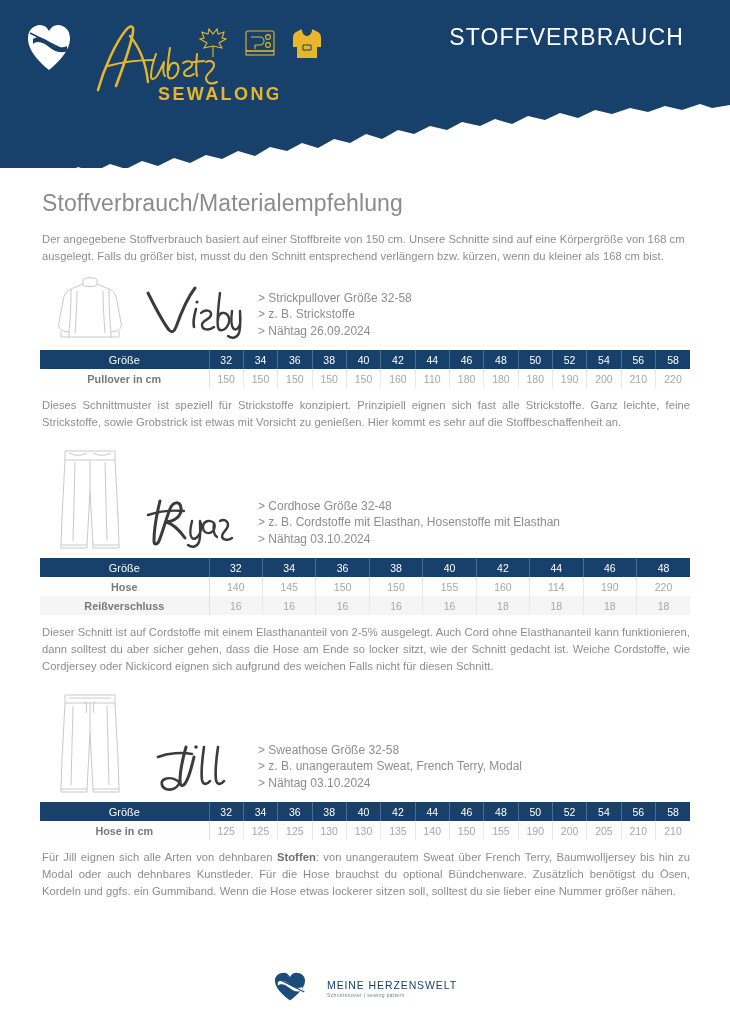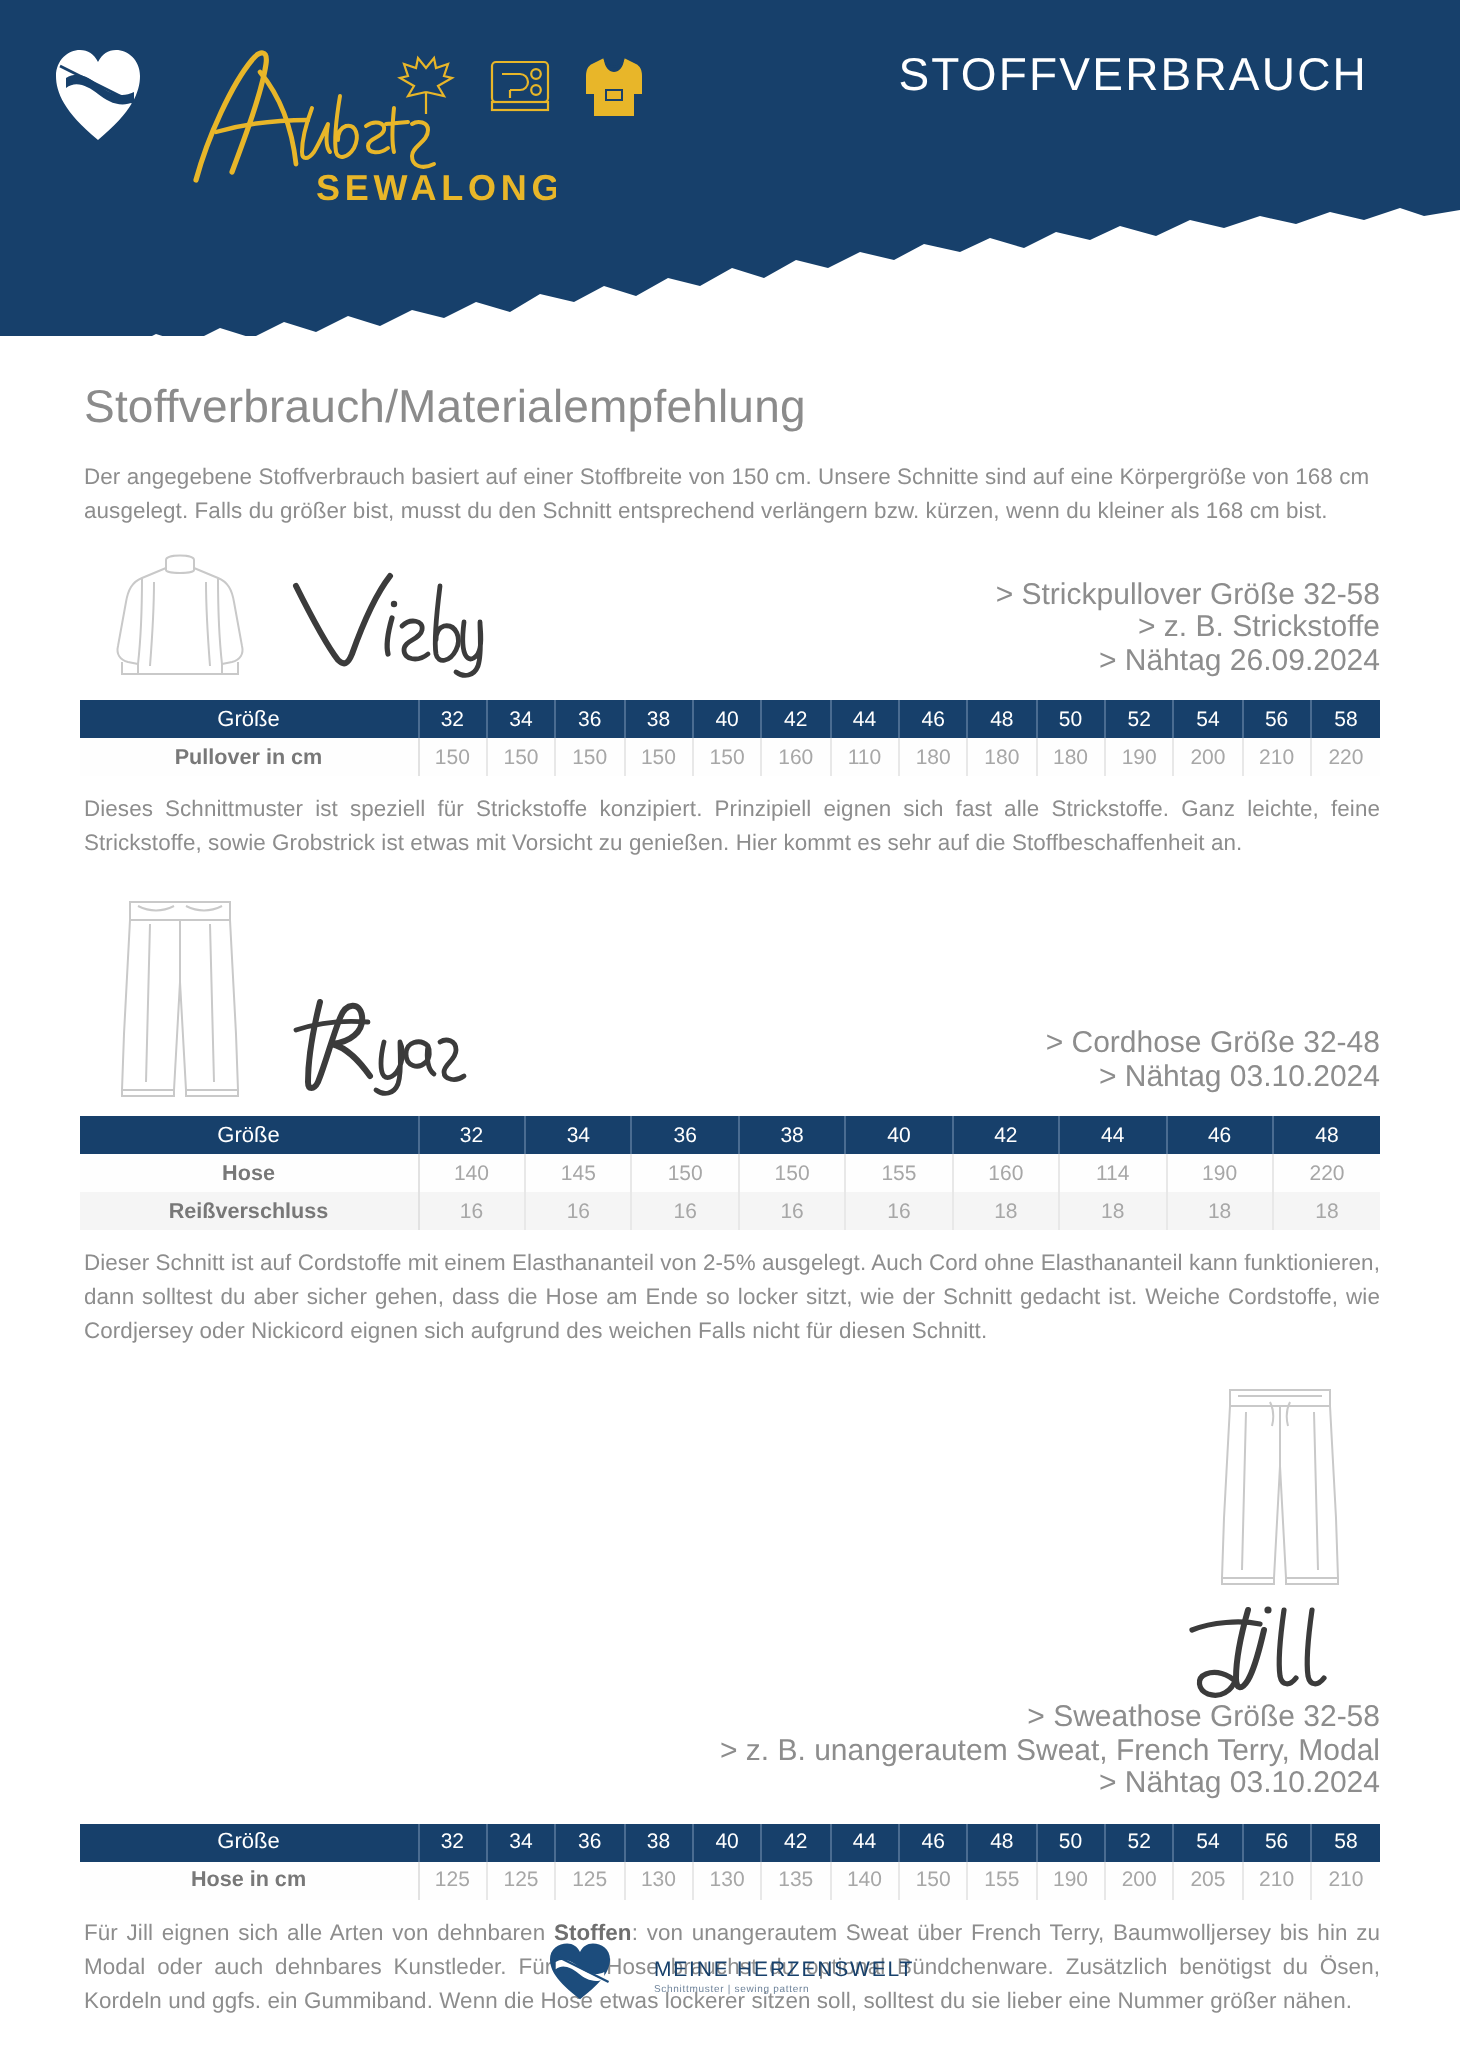--- a/index.html
+++ b/index.html
@@ -69,24 +69,23 @@
     min-height: 64px;
   }
   .product .sketch { width: 100px; flex: none; display:flex; align-items:flex-end; justify-content:center; }
   .product .script { width: 112px; flex: none; display:flex; align-items:flex-end; }
   .product .meta {
     flex: 1;
     padding-bottom: 2px;
     padding-left: 6px;
   }
   .product .meta div {
-    font-size: 15px;
+    font-size: 12px;
     line-height: 16.5px;
     color: #8d8d8d;
-    text-align: right;
   }
 
   
   table.sizes {
     width: 100%;
     border-collapse: collapse;
     margin-top: 9px;
     margin-bottom: 9px;
     table-layout: fixed;
   }
@@ -304,20 +303,21 @@
           <path d="M20 10 C16 26 14 40 14 50 C14 54 17 54 19 50 C23 40 26 28 30 18 C33 10 40 10 41 17 C42 25 35 30 26 31 C34 33 40 40 45 47" stroke-width="3"></path>
           <path d="M8 24 C20 20 32 19 44 20" stroke-width="2.4"></path>
           <path d="M52 30 C50 38 50 45 52 47 C54 49 58 47 60 42 C62 37 61 32 60 30 C60 38 61 45 59 51 C57 56 52 57 48 54" stroke-width="2.4"></path>
           <path d="M74 32 C70 28 63 30 63 36 C63 42 69 44 73 40 C75 38 75 34 74 32 C73 38 74 44 77 46" stroke-width="2.4"></path>
           <path d="M80 30 C83 28 88 29 88 34 C88 39 82 41 82 45 C82 49 88 50 92 47" stroke-width="2.4"></path>
         </g>
       </svg>
     </div>
     <div class="meta">
       <div>&gt; Cordhose Größe 32-48</div>
+      <div>&gt; z. B. Cordstoffe mit Elasthan, Hosenstoffe mit Elasthan</div>
       <div>&gt; Nähtag 03.10.2024</div>
     </div>
   </div>
 
   <table class="sizes">
     <thead>
       <tr>
         <th class="lbl" style="width:26%">Größe</th>
         <th>32</th>
         <th>34</th>
@@ -353,21 +353,21 @@
         <td>18</td>
         <td>18</td>
         <td>18</td>
         <td>18</td>
       </tr>
     </tbody>
   </table>
 
   <p class="para justify">Dieser Schnitt ist auf Cordstoffe mit einem Elasthananteil von 2-5% ausgelegt. Auch Cord ohne Elasthananteil kann funktionieren, dann solltest du aber sicher gehen, dass die Hose am Ende so locker sitzt, wie der Schnitt gedacht ist. Weiche Cordstoffe, wie Cordjersey oder Nickicord eignen sich aufgrund des weichen Falls nicht für diesen Schnitt.</p>
 
-  <div class="product" style="margin-top:14px; min-height:104px;flex-direction:column;">
+  <div class="product" style="margin-top:14px; min-height:104px;">
     <div class="sketch">
       <svg width="74" height="104" viewBox="0 0 74 104" fill="none" stroke="#c9c9c9" stroke-width="1">
         <path d="M12 6 L62 6 L62 14 L12 14 Z"></path>
         <path d="M12 14 L9 70 L8 100 L34 100 L37 44 L40 100 L66 100 L65 70 L62 14"></path>
         <path d="M37 14 L37 44"></path>
         <path d="M32 12 C34 16 34 20 33 24 M42 12 C40 16 40 20 41 24"></path>
         <path d="M16 9 L58 9"></path>
         <path d="M20 17 L18 96 M54 17 L56 96"></path>
         <path d="M8 100 L8 103 L34 103 L34 100 M40 100 L40 103 L66 103 L66 100"></path>
       </svg>

